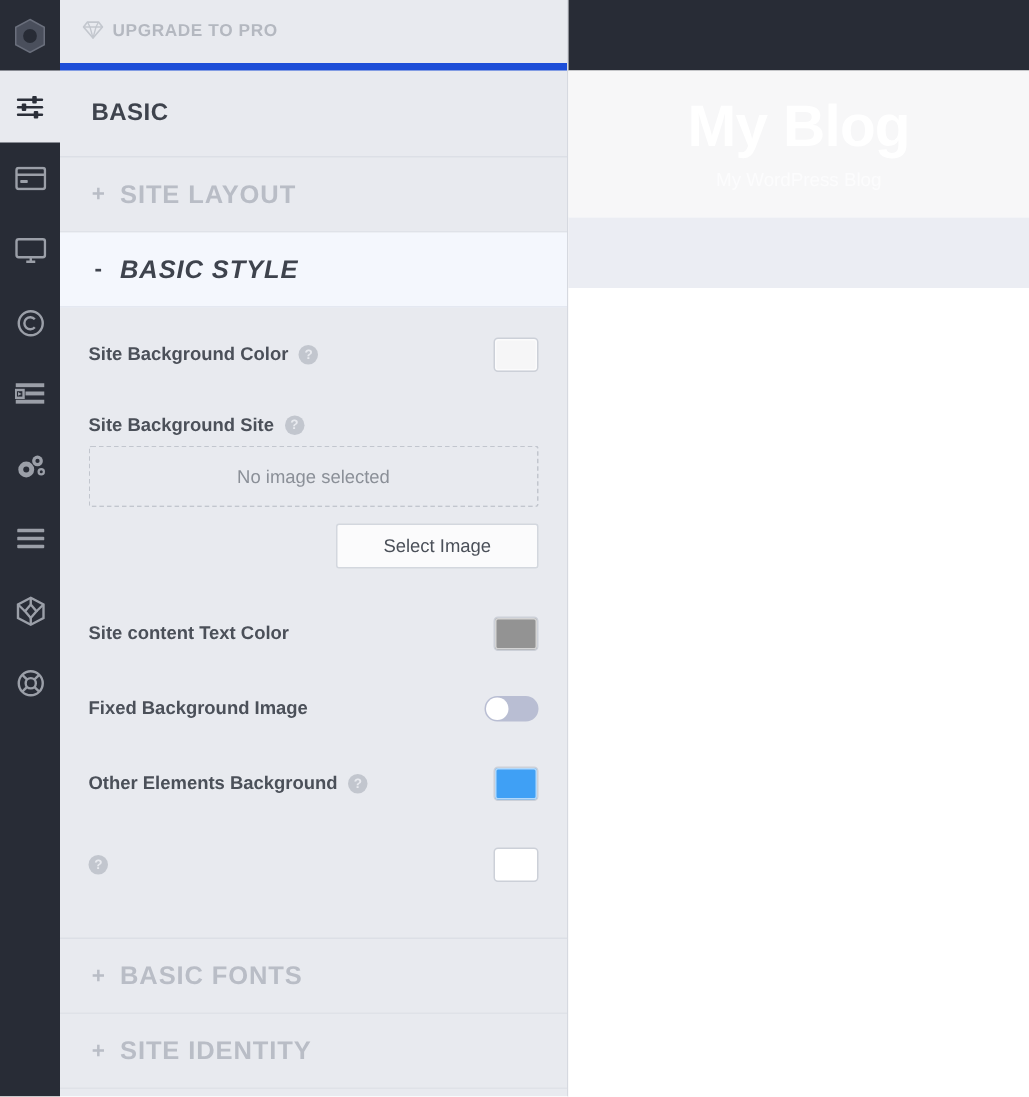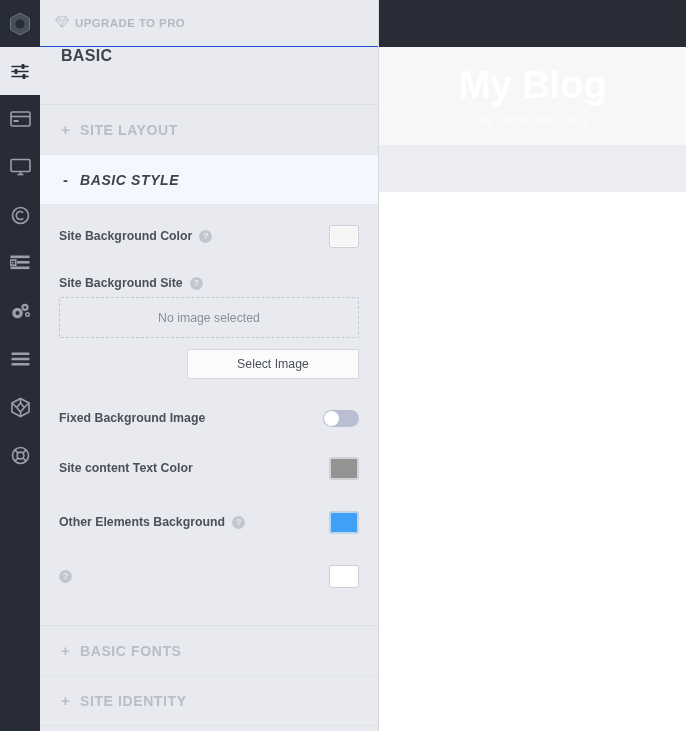--- a/index.html
+++ b/index.html
@@ -39,58 +39,58 @@
     position: absolute; left: 40px; top: 0;
     width: 339px; height: 731px;
     background: #e8eaef;
     border-right: 1px solid #d6d9e0;
     overflow: hidden;
   }
   .panel-topbar {
     height: 47px; display: flex; align-items: center;
     padding: 0 12px 0 15px; gap: 6px;
     background: #e8eaef;
-    border-bottom: 1px solid #1d4ed8;
+    border-bottom: 5px solid #1d4ed8;
   }
   .upgrade {
     display: flex; align-items: center; gap: 6px;
     color: #b4b8c0; font-size: 11.5px; font-weight: bold;
     letter-spacing: 0.4px; cursor: pointer; white-space: nowrap;
   }
   .save-btn {
     margin-left: auto;
     background: #ffffff; color: #4b5059;
     font-size: 11.5px; font-weight: bold; letter-spacing: 0.4px;
     border: none; border-radius: 16px;
     padding: 9px 18px; cursor: pointer; white-space: nowrap;
     font-family: "Liberation Sans", sans-serif;
   }
 
   .panel-title-row {
-    height: 58px; display: flex; align-items: flex-start;
+    height: 58px; display: flex; align-items: center;
     padding: 0 0 0 21px;
     border-bottom: 1px solid #dcdfe6;
   }
   .panel-title {
     font-size: 16px; font-weight: bold; color: #3e434d;
     letter-spacing: 0.3px;
   }
 
   .accordion-head {
     height: 50px; display: flex; align-items: center;
     padding-left: 21px; gap: 10px;
     border-bottom: 1px solid #dfe2e8;
     cursor: pointer;
   }
   .accordion-head .sign {
     font-size: 15px; font-weight: bold; color: #b9bdc6;
     width: 9px; text-align: center; line-height: 1;
   }
   .accordion-head .ttl {
-    font-size: 14px; font-weight: bold; color: #b9bdc6;
+    font-size: 17px; font-weight: bold; color: #b9bdc6;
     letter-spacing: 0.6px;
   }
   .accordion-head.open { background: #f4f7fd; border-bottom-color: #e4e8f1; }
   .accordion-head.open .sign { color: #3e434d; }
   .accordion-head.open .ttl { color: #3e434d; font-style: italic; }
 
   .section-body { padding: 0 19px; background: #e8eaef; }
   .sep { height: 1px; background: #dcdfe6; margin: 0; }
 
   .field-row {
@@ -130,21 +130,21 @@
   .dropzone {
     height: 41px; border: 1px dashed #c2c6ce; border-radius: 2px;
     display: flex; align-items: center; justify-content: center;
     color: #8b9098; font-size: 12.3px;
     background: transparent;
   }
   .select-row { display: flex; justify-content: flex-end; padding: 11px 0 16px; }
   .select-btn {
     background: #fbfbfc; border: 1px solid #d3d7de; border-radius: 2px;
     color: #4b5059; font-size: 12.3px; padding: 7px 16px;
-    width: 172px; cursor: pointer;
+    width: 135px; cursor: pointer;
     font-family: "Liberation Sans", sans-serif;
   }
 
   
   .preview { position: absolute; left: 379px; top: 0; width: 307px; height: 731px; background: #ffffff; }
   .pv-topbar { height: 47px; background: #282c36; }
   .pv-header {
     height: 98px; background: #f7f7f8;
     display: flex; flex-direction: column;
     align-items: center; justify-content: center;
@@ -335,36 +335,36 @@
       </div>
 
       <div class="dropzone">
         <span>No image selected</span>
       </div>
 
       <div class="select-row">
         <button class="select-btn">Select Image</button>
       </div>
 
+      <div class="field-row" style="min-height:54px;">
+        <span class="field-label">
+          <span>Site content Text Color</span>
+        </span>
+        <span class="spacer"></span>
+        <span class="swatch" style="background:#939393;"></span>
+      </div>
+
       <div class="field-row">
         <span class="field-label">
           <span>Fixed Background Image</span>
         </span>
         <span class="spacer"></span>
         <span class="toggle">
           <span class="knob"></span>
         </span>
-      </div>
-
-      <div class="field-row" style="min-height:54px;">
-        <span class="field-label">
-          <span>Site content Text Color</span>
-        </span>
-        <span class="spacer"></span>
-        <span class="swatch" style="background:#939393;"></span>
       </div>
 
       <div class="field-row" style="min-height:54px;">
         <span class="field-label">
           <span>Other Elements Background</span>
           <span class="help">?</span>
         </span>
         <span class="spacer"></span>
         <span class="swatch" style="background:#3fa0f5;"></span>
       </div>

